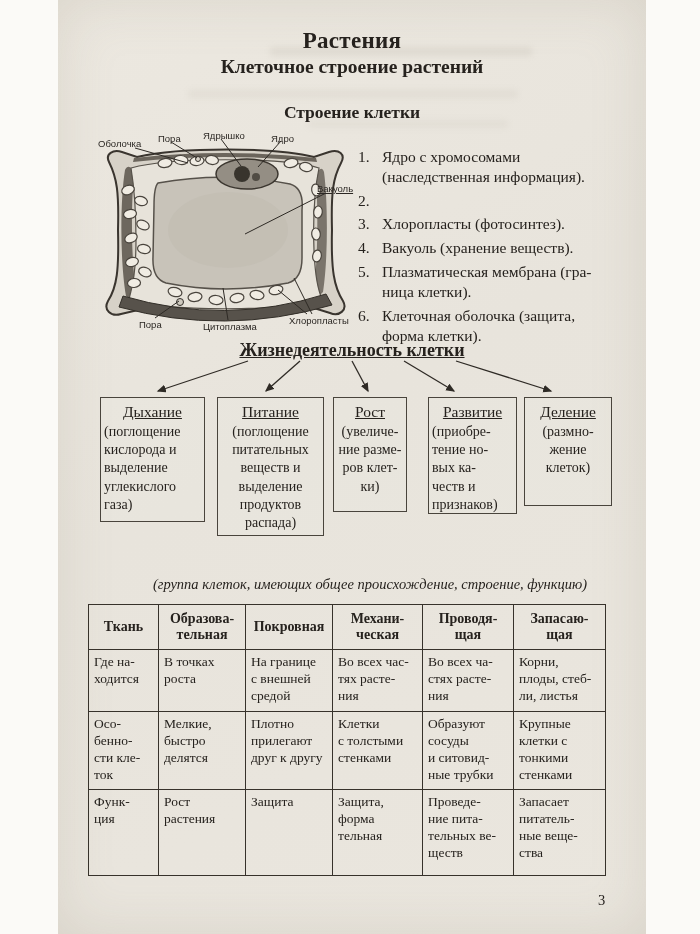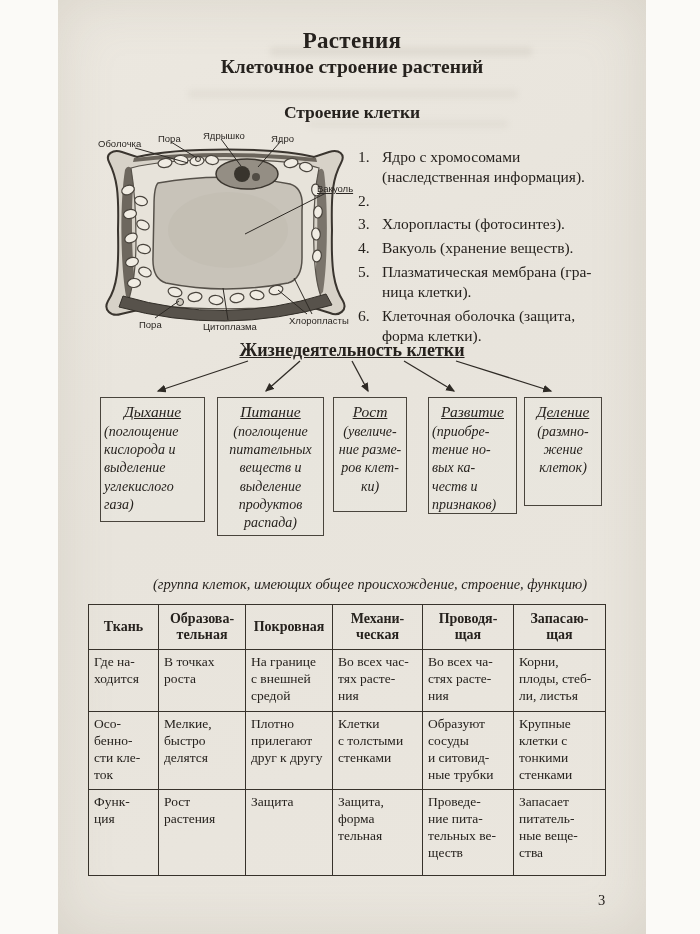--- a/index.html
+++ b/index.html
@@ -25,30 +25,30 @@
 
   
   .olist { position:absolute; left:300px; top:147px; width:290px; }
   .oitem { display:flex; margin-bottom:4px; font-size:15.5px; line-height:1.28; }
   .onum  { width:24px; flex:0 0 24px; }
   .otext { white-space:pre-line; }
 
   
   .arrows { position:absolute; left:30px; top:360px; width:522px; height:38px; }
   .fbox { position:absolute; border:1.5px solid #49443c; padding:5px 3px 16px;
-    box-sizing:border-box; background:rgba(255,255,255,0.04);font-style:italic; }
+    box-sizing:border-box; background:rgba(255,255,255,0.04); }
   .fbox .bt { display:block; text-align:center; font-size:15.5px; font-weight:normal;
     text-decoration:underline; margin-bottom:2px; }
   .fbox .bb { font-size:14px; line-height:1.3; white-space:pre-line; }
   .bb.ctr { text-align:center; }
   .b1 { left:42px;  top:397px; width:105px; height:125px; }
   .b2 { left:159px; top:397px; width:107px; height:139px; }
   .b3 { left:275px; top:397px; width:74px;  height:115px; }
   .b4 { left:370px; top:397px; width:89px;  height:117px; }
-  .b5 { left:466px; top:397px; width:78px;  height:109px; }
+  .b5 { left:466px; top:397px; width:88px;  height:109px; }
 
   
   table.tis { position:absolute; left:30px; top:604px; width:517px;
     border-collapse:collapse; table-layout:fixed; }
   table.tis th, table.tis td { border:1.5px solid #37322b; white-space:pre-line;
     font-family:"Liberation Serif", serif; }
   table.tis th { font-size:14px; font-weight:bold; text-align:center;
     vertical-align:middle; padding:3px 2px; height:38px; }
   table.tis td { font-size:13.5px; line-height:1.26; text-align:left;
     vertical-align:top; padding:3px 3px 2px 5px; }

